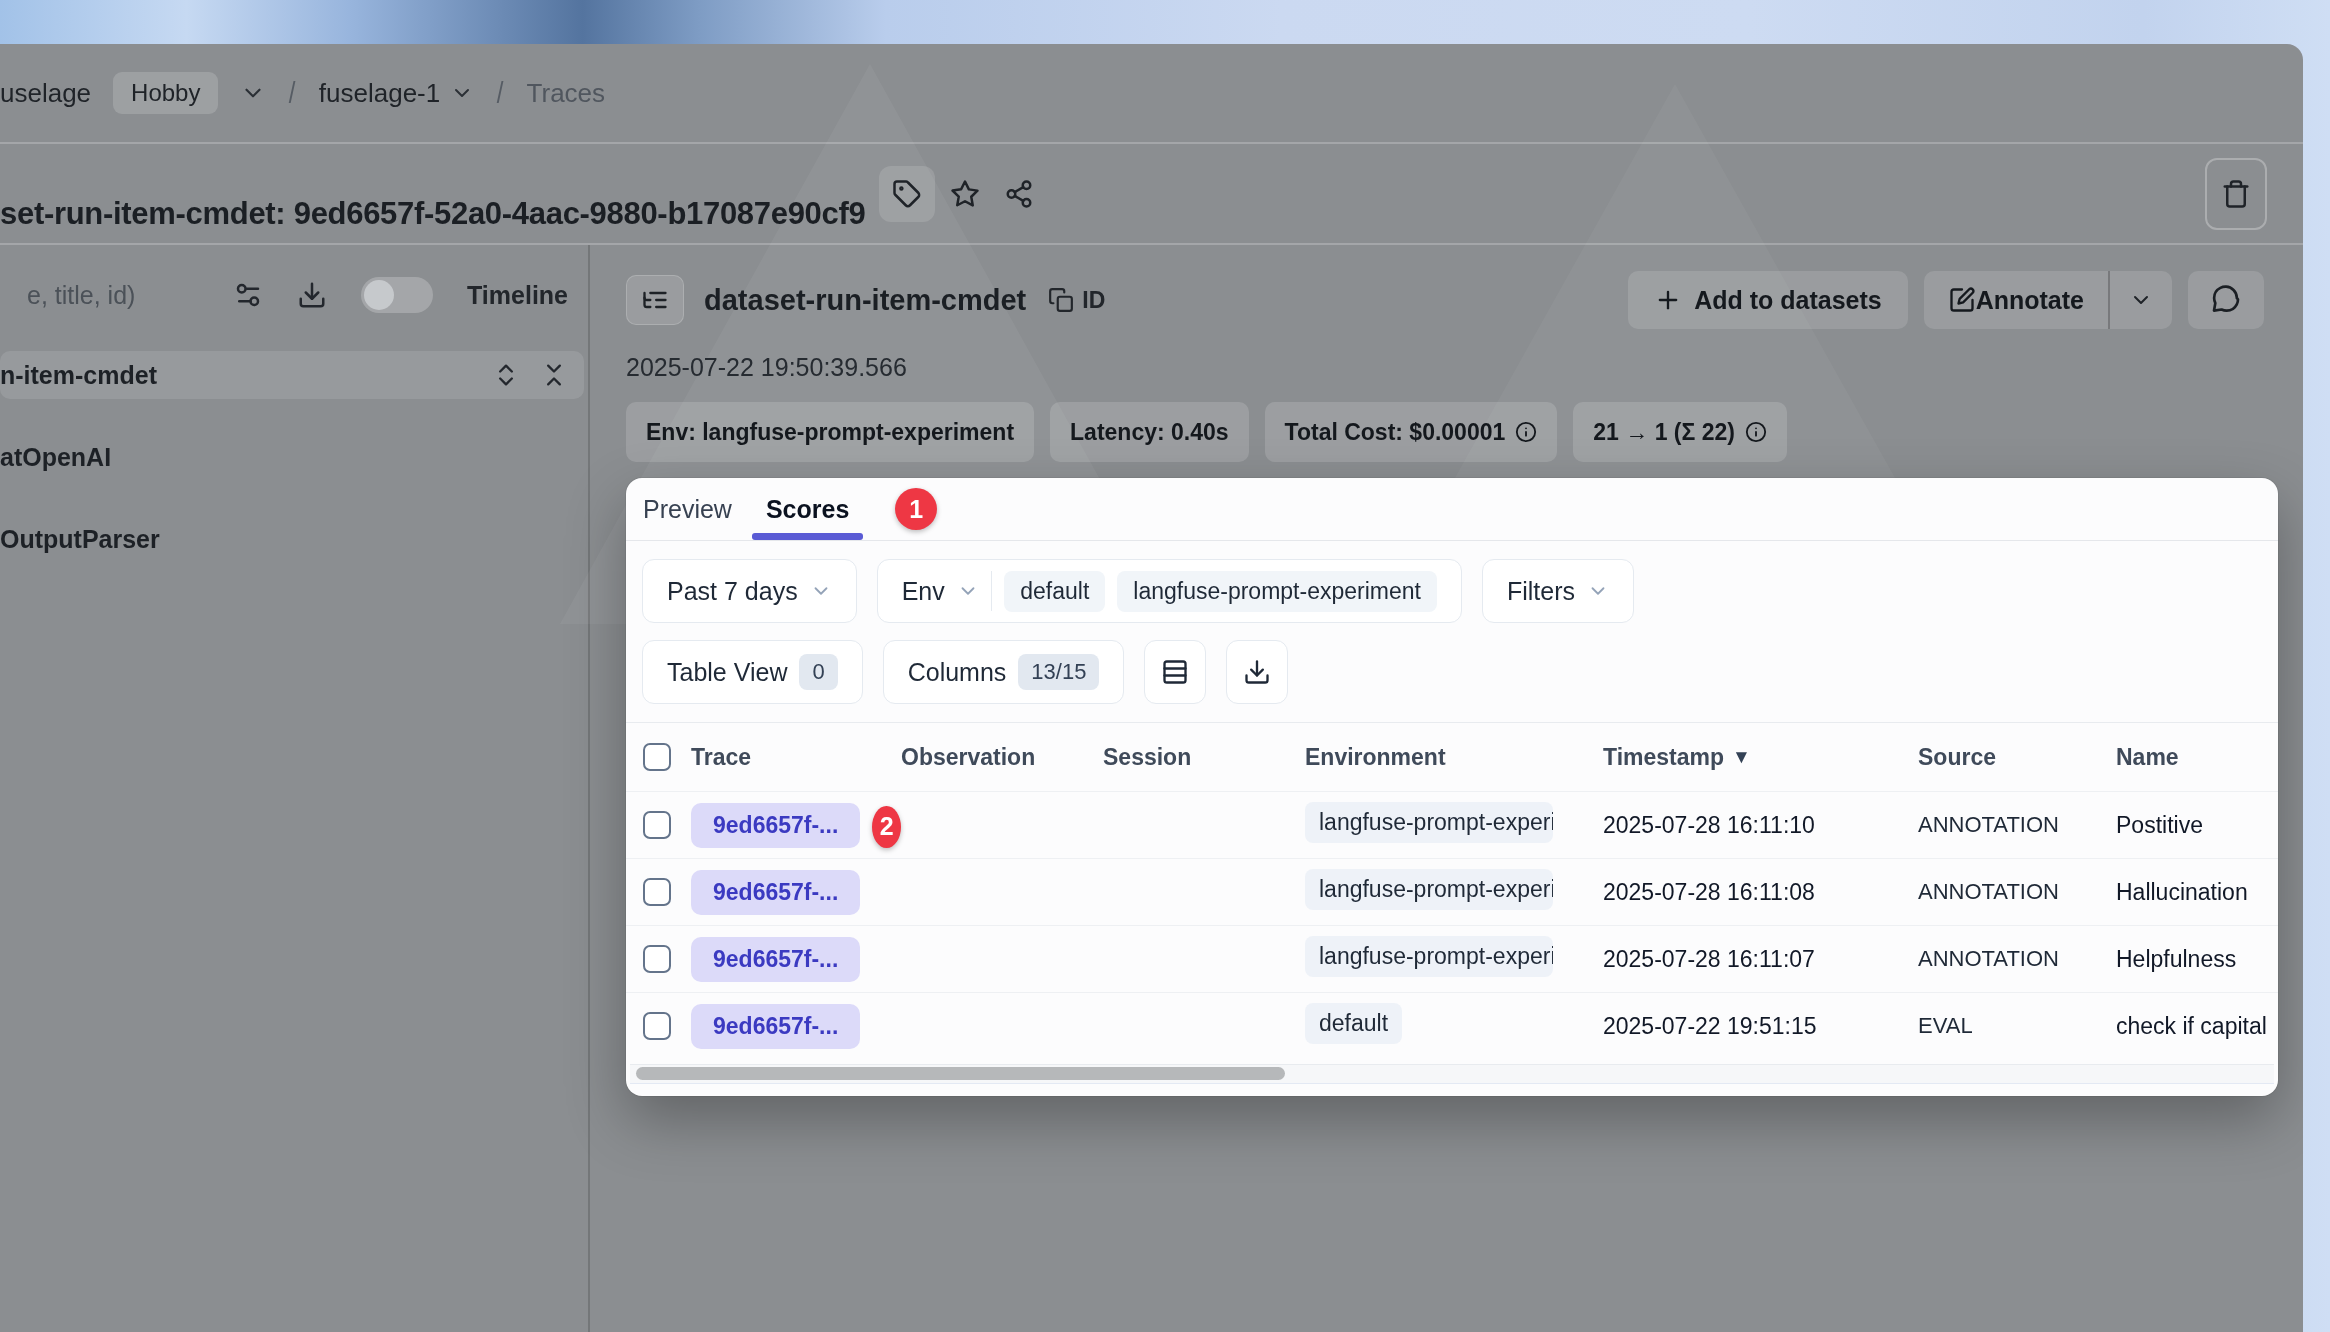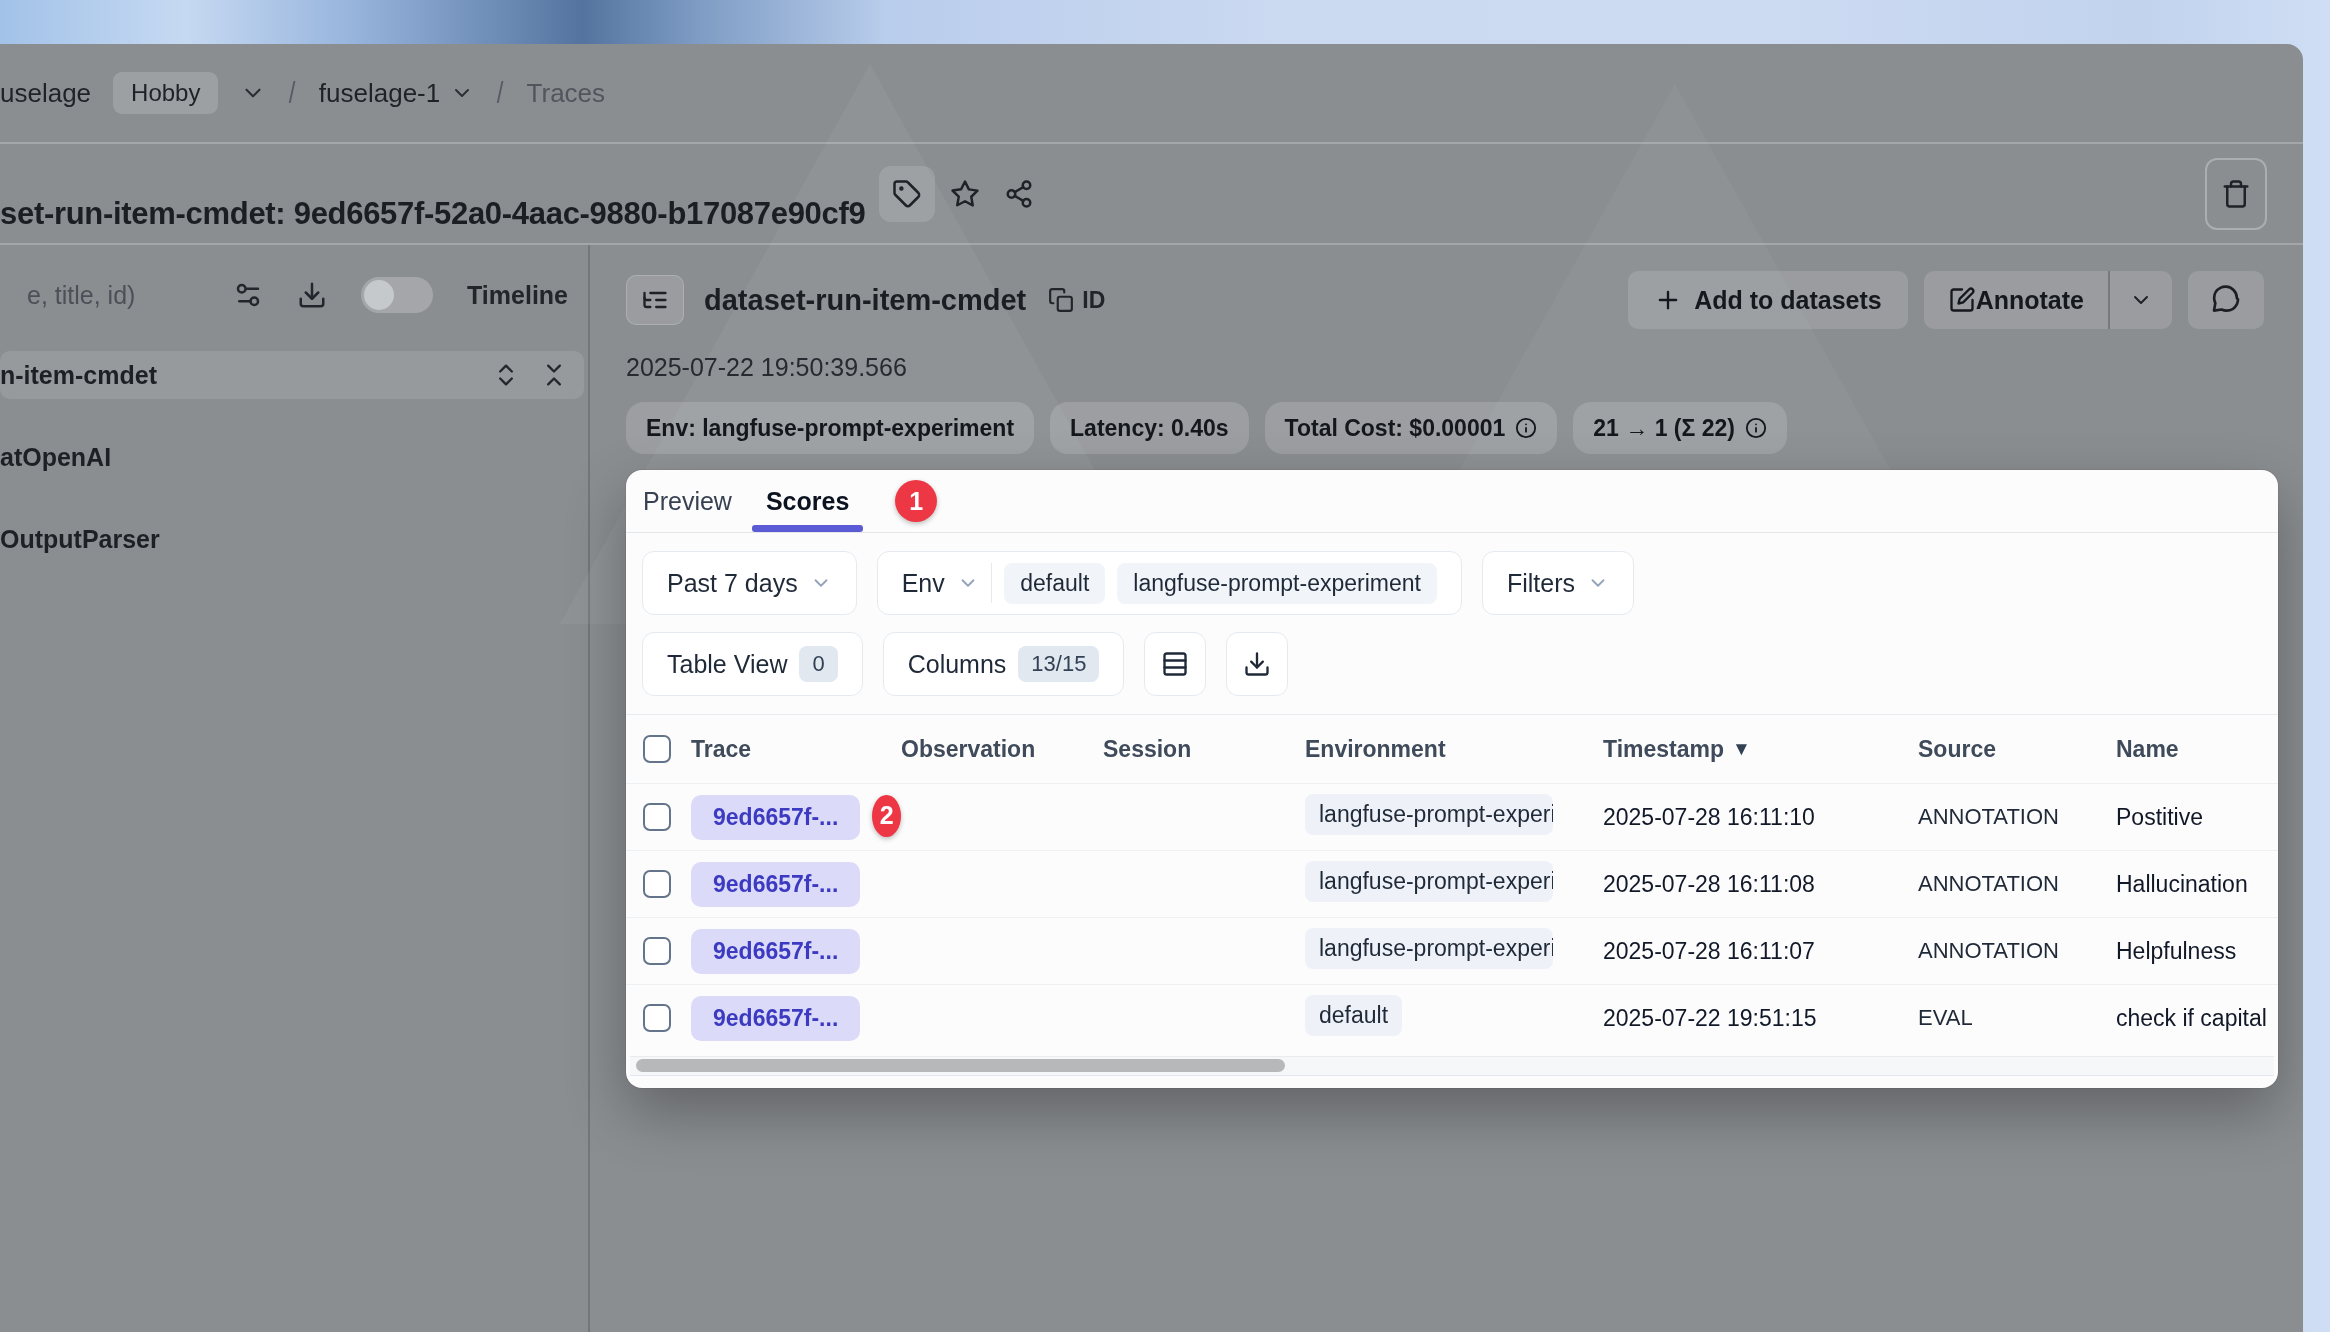--- a/index.html
+++ b/index.html
@@ -50,21 +50,21 @@
   .id-label{font-size:23px;font-weight:600;}
   .actions{margin-left:auto;display:flex;align-items:center;gap:16px;}
   .gbtn{height:58px;border-radius:10px;background:rgba(255,255,255,0.13);display:flex;align-items:center;gap:12px;padding:0 26px;font-size:25px;font-weight:600;color:#15191e;}
   .split{display:flex;align-items:stretch;height:58px;border-radius:10px;background:rgba(255,255,255,0.13);overflow:hidden;}
   .split-main{display:flex;align-items:center;padding:0 24px;font-size:25px;font-weight:600;color:#15191e;}
   .split-sep{width:2px;background:rgba(0,0,0,0.22);}
   .split-chev{width:62px;display:flex;align-items:center;justify-content:center;color:#1f2328;}
   .bubble-btn{width:76px;height:58px;border-radius:10px;background:rgba(255,255,255,0.13);display:flex;align-items:center;justify-content:center;color:#1b1f24;}
   .ts-line{margin-top:24px;font-size:25px;color:#262b31;}
   .badges{margin-top:20px;display:flex;gap:16px;}
-  .stat-badge{height:52px;border-radius:18px;background:rgba(255,255,255,0.15);display:flex;align-items:center;gap:10px;padding:0 20px;font-size:23px;font-weight:600;color:#14181d;}
+  .stat-badge{height:60px;border-radius:10px;background:rgba(255,255,255,0.15);display:flex;align-items:center;gap:10px;padding:0 20px;font-size:23px;font-weight:600;color:#14181d;}
 
   
   .card{position:relative;margin-top:16px;width:1652px;height:618px;background:#fcfcfd;border-radius:16px;box-shadow:0 24px 60px rgba(0,0,0,0.30),0 0 0 1px rgba(0,0,0,0.05);color:#111827;overflow:hidden;}
   .tabs{height:62px;display:flex;align-items:center;gap:34px;padding:0 17px;border-bottom:1px solid #e5e7eb;position:relative;}
   .tab{font-size:25px;color:#374151;font-weight:500;position:relative;height:62px;display:flex;align-items:center;}
   .tab.active{font-weight:600;color:#0b1220;}
   .tab.active::after{content:"";position:absolute;left:-14px;right:-14px;bottom:0;height:7px;background:#5a5bd5;border-radius:3px;}
   .num-badge{width:42px;height:42px;border-radius:50%;background:#ee3744;color:#fff;font-size:25px;font-weight:700;display:flex;align-items:center;justify-content:center;margin-left:12px;box-shadow:0 2px 5px rgba(0,0,0,0.25);}
   .filters-bar{margin:18px 16px 0;display:flex;gap:20px;}
   .wbtn{height:64px;border-radius:12px;border:1.5px solid #e5eaf0;background:#fff;display:flex;align-items:center;gap:12px;padding:8px 24px;font-size:25px;color:#1f2937;font-weight:500;box-sizing:border-box;}
@@ -74,21 +74,21 @@
   .count-pill{background:#e2e8f0;border-radius:8px;padding:5px 13px;font-size:22px;color:#334155;font-weight:500;}
   .toolbar{margin:17px 16px 0;display:flex;gap:20px;}
   .sqbtn{width:62px;height:64px;border-radius:12px;border:1.5px solid #e5eaf0;background:#fff;display:flex;align-items:center;justify-content:center;color:#1f2937;box-sizing:border-box;}
   .table{margin-top:18px;border-top:1px solid #e8ebef;}
   .trow{display:grid;grid-template-columns:48px 210px 202px 202px 298px 315px 198px 1fr;align-items:center;padding-left:17px;}
   .thead{height:68px;font-size:23px;font-weight:600;color:#3f4a5a;}
   .th{display:flex;align-items:center;gap:8px;white-space:nowrap;}
   .sort-tri{font-size:19px;color:#334155;}
   .cb{width:28px;height:28px;border:2px solid #64748b;border-radius:7px;background:#fff;box-sizing:border-box;}
   .tbody-row{height:66px;border-top:1px solid #eef0f3;font-size:23px;color:#111827;}
-  .trace-cell{display:flex;align-items:flex-start;overflow:visible;}
+  .trace-cell{display:flex;align-items:flex-end;overflow:visible;}
   .trace-chip{background:#dcdaf9;border-radius:10px;padding:9px 22px;font-size:23px;font-weight:600;color:#3b3ac1;white-space:nowrap;}
   .env-chip{display:inline-block;background:#eef2f8;border-radius:8px;padding:7px 14px;font-size:23px;color:#1f2937;max-width:248px;overflow:hidden;white-space:nowrap;box-sizing:border-box;}
   .src-cell{font-size:22px;color:#1f2937;}
   .name-cell{white-space:nowrap;overflow:hidden;}
   .hscroll{position:absolute;left:4px;right:4px;bottom:12px;height:18px;background:#f6f7f9;border-top:1px solid #e8ebef;border-bottom:1px solid #e3e9f4;}
   .hthumb{position:absolute;left:6px;top:2px;width:649px;height:13px;border-radius:7px;background:#b6b8ba;}
 </style>
 </head>
 <body>
 

